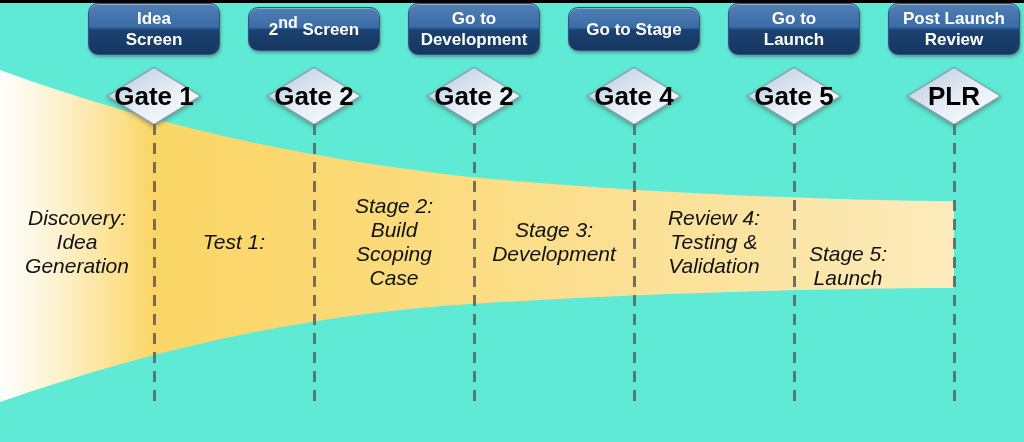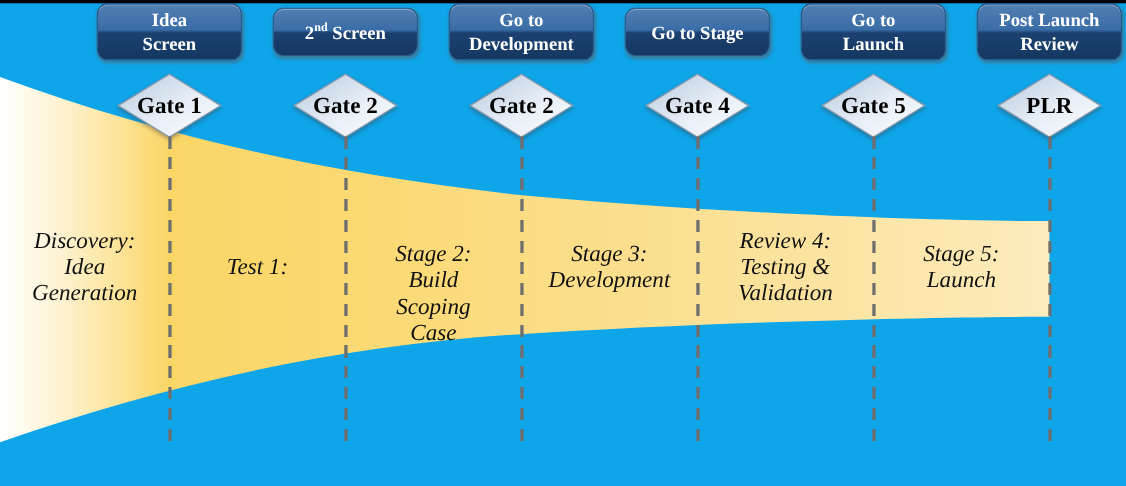--- a/index.html
+++ b/index.html
@@ -1,41 +1,41 @@
 <!DOCTYPE html>
 <html><head>
 <meta charset="utf-8">
 <style>
   html,body{margin:0;padding:0;background:#ffffff;}
   .canvas{
     position:relative;width:1024px;height:442px;overflow:hidden;
-    background:#0ea5e9;font-family:Liberation Serif, serif;
+    background:#5eead4;font-family:Liberation Sans, sans-serif;
   }
   .top-bar{position:absolute;top:0;left:0;width:1024px;height:3px;background:#000;}
   .funnel-svg{position:absolute;top:0;left:0;z-index:1;}
   
   .col{position:absolute;top:0;width:0;height:442px;z-index:4;}
   .btn{
     position:absolute;top:29px;left:0;transform:translate(-50%,-50%);
     width:130px;border-radius:10px;
     display:flex;flex-direction:column;align-items:center;justify-content:center;
     background:linear-gradient(180deg,#517fb3 0%,#3a6ca6 46%,#1c4170 52%,#143861 100%);
     border:1px solid #2b5585;
     box-shadow:1px 2px 3px rgba(90,90,90,.55), inset 0 1px 0 rgba(255,255,255,.35);
     color:#ffffff;font-weight:bold;font-size:17px;line-height:21px;text-align:center;
   }
   .btn.two-line{height:50px;}
   .btn.one-line{height:42px;}
-  .btn sup{font-size:11px;line-height:0;}
+  .btn sup{font-size:16px;line-height:0;}
   .diamond-wrap{position:absolute;top:66px;left:0;transform:translateX(-50%);width:96px;height:60px;}
   .diamond-wrap svg{filter:drop-shadow(0 2px 2px rgba(60,60,60,.45));}
   .gate-label{
     position:absolute;top:0;left:0;width:96px;height:60px;
     display:flex;align-items:center;justify-content:center;
-    font-weight:bold;font-size:21px;color:#000;
+    font-weight:bold;font-size:26px;color:#000;
   }
   .dash{
     position:absolute;top:124px;left:-1.5px;width:3px;height:280px;z-index:2;
     background:repeating-linear-gradient(to bottom,#6e6e6e 0 11px,transparent 11px 19px);
   }
   
   .stage{
     position:absolute;top:242px;transform:translateY(-50%);z-index:3;
     text-align:center;font-style:italic;font-size:21px;line-height:24px;color:#111111;
   }
@@ -152,33 +152,33 @@
     </div>
   <div id="stages">
       <div class="stage" style="left: 0px; width: 154px;">
         <div>Discovery:</div>
         <div>Idea</div>
         <div>Generation</div>
       </div>
       <div class="stage" style="left: 154px; width: 160px;">
         <div>Test 1:</div>
       </div>
-      <div class="stage" style="left: 314px; width: 160px; margin-top: 24px;">
+      <div class="stage" style="left: 314px; width: 160px;">
         <div>Stage 2:</div>
         <div>Build</div>
         <div>Scoping</div>
         <div>Case</div>
       </div>
       <div class="stage" style="left: 474px; width: 160px;">
         <div>Stage 3:</div>
         <div>Development</div>
       </div>
       <div class="stage" style="left: 634px; width: 160px;">
         <div>Review 4:</div>
         <div>Testing &amp;</div>
         <div>Validation</div>
       </div>
-      <div class="stage" style="left: 794px; width: 160px;">
+      <div class="stage" style="left: 768px; width: 160px; margin-top: 24px;">
         <div>Stage 5:</div>
         <div>Launch</div>
       </div>
     </div>
 </div>
 
 </body></html>

